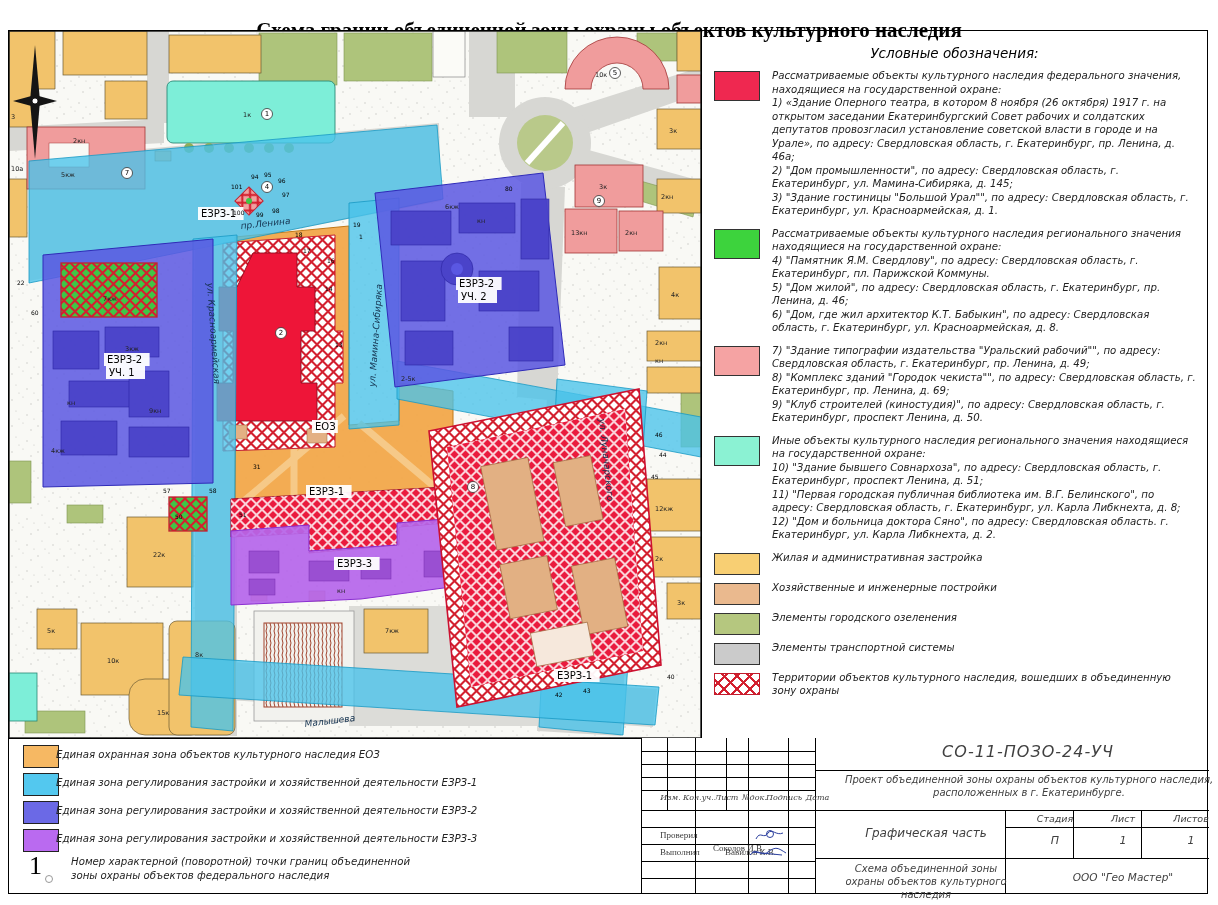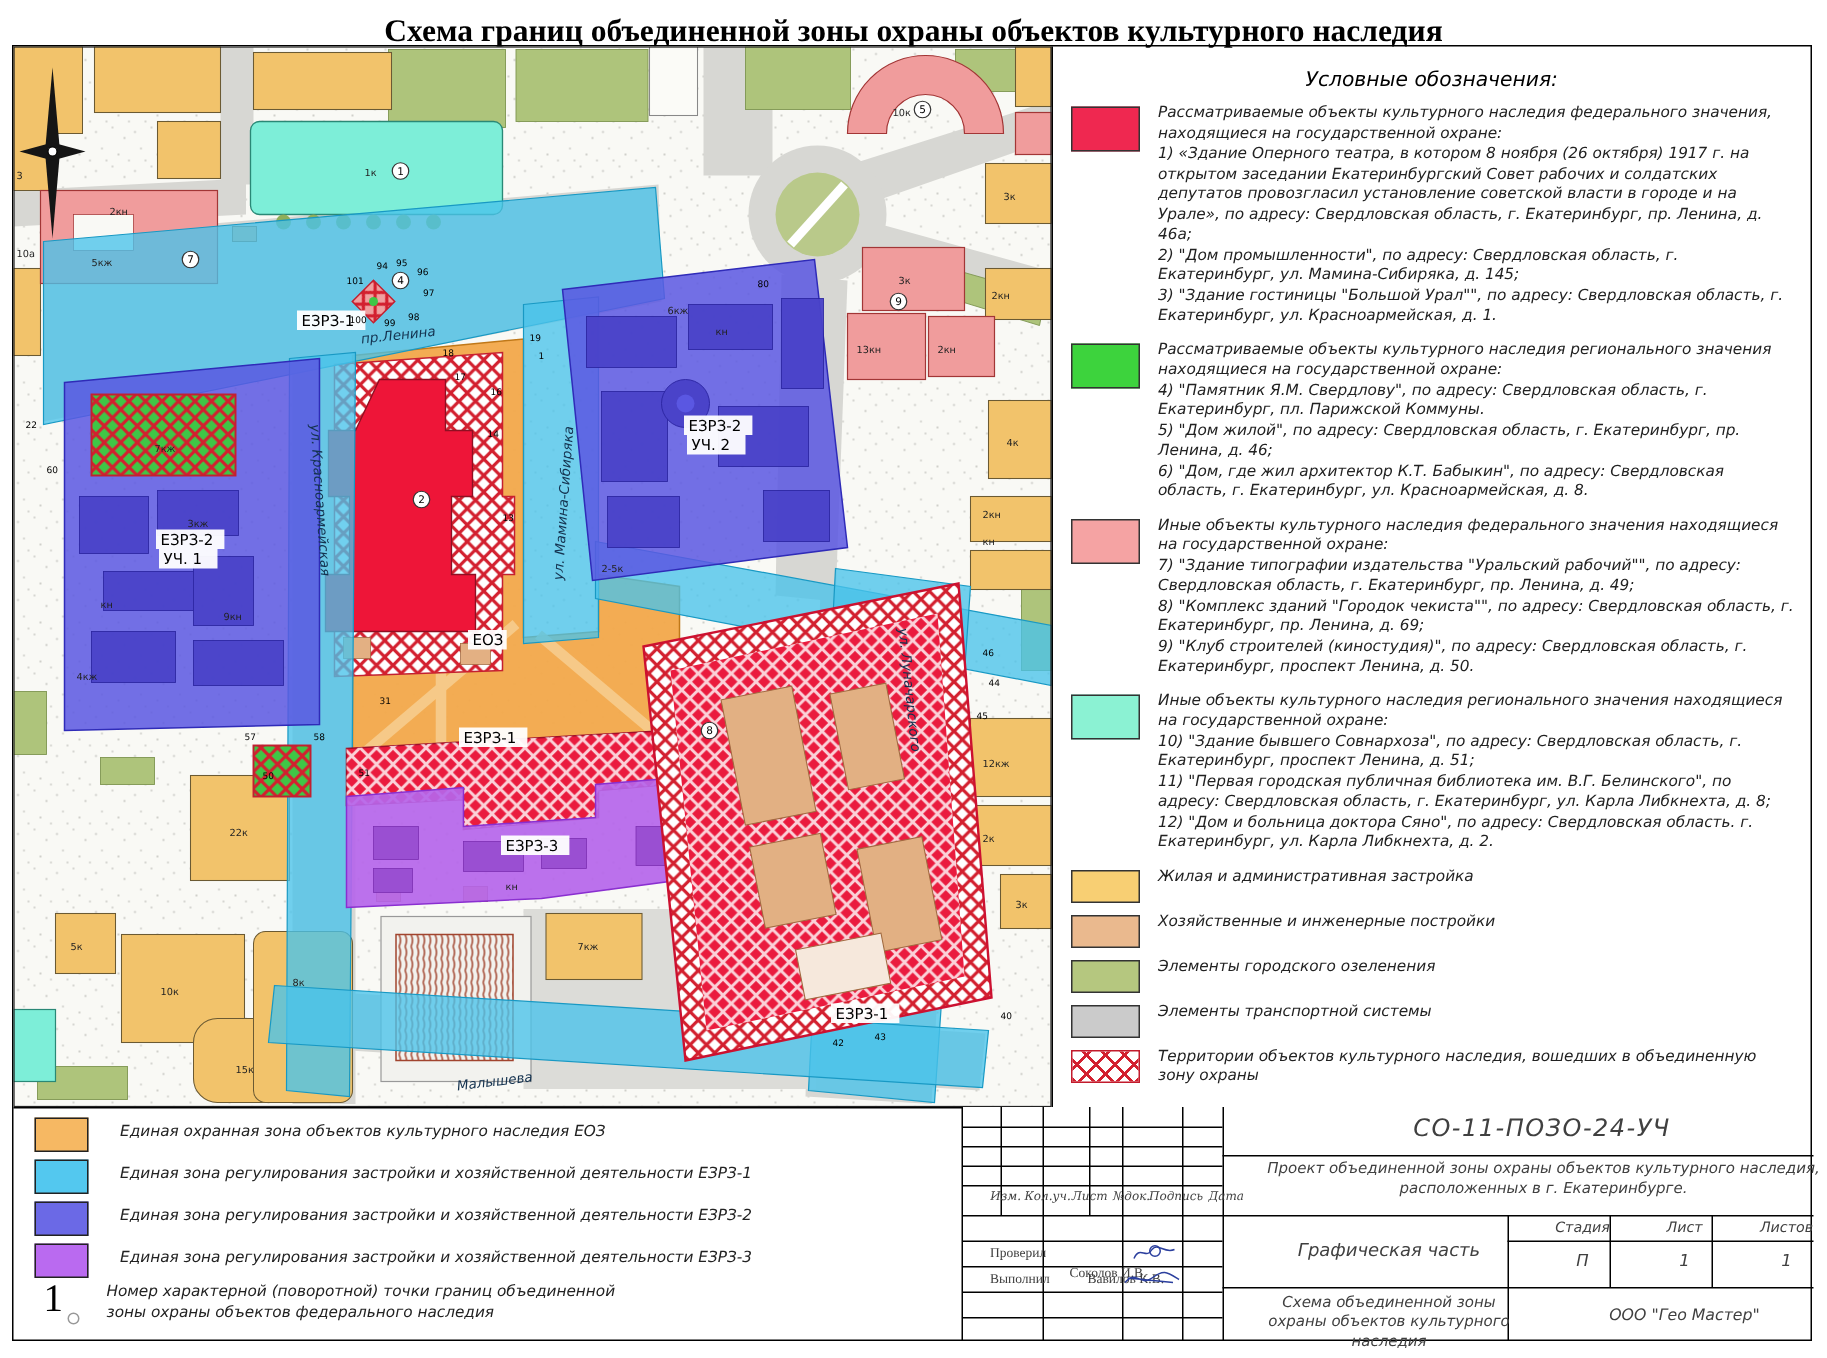--- a/index.html
+++ b/index.html
@@ -1,17 +1,17 @@
 <!DOCTYPE html>
 <html><head>
 <meta charset="utf-8">
 <style>
   html,body{margin:0;padding:0;background:#fff;}
   .page{position:relative;width:1218px;height:905px;background:#fff;font-family:"DejaVu Sans",sans-serif;overflow:hidden;}
-  .main-title{position:absolute;top:0;left:0;width:100%;text-align:center;margin:0;padding-top:8px;
+  .main-title{position:absolute;top:0;left:0;width:100%;text-align:center;margin:0;padding-top:18px;
     font:bold 21px "Liberation Serif",serif;color:#000;}
   .sheet{position:absolute;left:8px;top:30px;width:1200px;height:864px;border:1.6px solid #000;box-sizing:border-box;}
   .map-wrap{position:absolute;left:0;top:0;width:692px;height:707px;}
   .map-wrap svg{display:block}
   
   .zlab{font:10px "DejaVu Sans",sans-serif;fill:#000;}
   .street{font:italic 9px "DejaVu Sans",sans-serif;fill:#14324f;}
   .bld{font:6.5px "DejaVu Sans",sans-serif;fill:#222;}
   .pt{font:6px "DejaVu Sans",sans-serif;fill:#000;}
   .cnum{font:7px "DejaVu Sans",sans-serif;fill:#000;}
@@ -24,21 +24,21 @@
   .sw-lat{background:
      repeating-linear-gradient(45deg,#d3202f 0 2px,transparent 2px 9px),
      repeating-linear-gradient(-45deg,#d3202f 0 2px,transparent 2px 9px),#fff;
      border:1.5px solid #c21b2c;}
   .lg-text{font:italic 10.2px "DejaVu Sans",sans-serif;line-height:13.5px;color:#222;width:430px;}
   .lg-simple{display:flex;gap:12px;align-items:flex-start;margin:0 10px 6px 12px;}
   
   .zl-box{position:absolute;left:0;top:707px;width:633px;height:156px;border-top:1.2px solid #000;border-right:1.2px solid #000;box-sizing:border-box;}
   .zl-row{position:absolute;left:0;height:24px;}
   .zl-sw{position:absolute;left:14px;width:36px;height:23px;border:1px solid #222;box-sizing:border-box;}
-  .zl-lab{position:absolute;left:71px;top:4px;font:italic 10.2px "DejaVu Sans",sans-serif;color:#222;white-space:nowrap;}
+  .zl-lab{position:absolute;left:47px;top:4px;font:italic 10.2px "DejaVu Sans",sans-serif;color:#222;white-space:nowrap;}
   .pnum{position:absolute;left:20px;top:112px;font:26px "Liberation Serif",serif;color:#000;}
   .pnum-dot{position:absolute;left:36px;top:136px;width:6px;height:6px;border:1px solid #999;border-radius:50%;}
   .pnote{position:absolute;left:62px;top:116px;width:360px;font:italic 10.2px "DejaVu Sans",sans-serif;line-height:13.5px;color:#222;}
   
   .stamp{position:absolute;left:633px;top:707px;width:567px;height:156px;font-family:"DejaVu Sans",sans-serif;}
   .stamp .vl{position:absolute;width:0;border-left:1px solid #000;}
   .stamp .hl{position:absolute;height:0;border-top:1px solid #000;}
   .stamp .vl.th{border-left-width:1.5px;}
   .cell{position:absolute;color:#404040;margin-left:16px;}
   .doc-code{left:173px;top:4px;width:394px;text-align:center;font:italic 16px "DejaVu Sans",sans-serif;letter-spacing:1px;}
@@ -394,21 +394,20 @@
           <div>Рассматриваемые объекты культурного наследия регионального значения находящиеся на  государственной охране:</div>
           <div>4) "Памятник  Я.М. Свердлову", по адресу: Свердловская область, г. Екатеринбург, пл. Парижской Коммуны.</div>
           <div>5) "Дом жилой", по адресу: Свердловская область, г. Екатеринбург, пр. Ленина, д. 46;</div>
           <div>6) "Дом, где жил архитектор К.Т. Бабыкин",  по адресу: Свердловская область, г. Екатеринбург, ул. Красноармейская, д. 8.</div>
         </div>
       </div>
 
       <div class="lg-item">
         <span class="sw" style="background: rgb(245, 163, 163);"></span>
         <div class="lg-text">
-          <div>Иные объекты культурного наследия федерального значения находящиеся на государственной охране:</div>
           <div>7) "Здание типографии издательства "Уральский рабочий"", по адресу: Свердловская область, г. Екатеринбург, пр. Ленина, д. 49;</div>
           <div>8) "Комплекс зданий "Городок чекиста"", по адресу: Свердловская область, г. Екатеринбург, пр. Ленина, д. 69;</div>
           <div>9) "Клуб строителей (киностудия)",  по адресу: Свердловская область, г. Екатеринбург, проспект Ленина, д. 50.</div>
         </div>
       </div>
 
       <div class="lg-item">
         <span class="sw" style="background: rgb(139, 242, 211);"></span>
         <div class="lg-text">
           <div>Иные объекты культурного наследия регионального значения находящиеся на государственной охране:</div>

